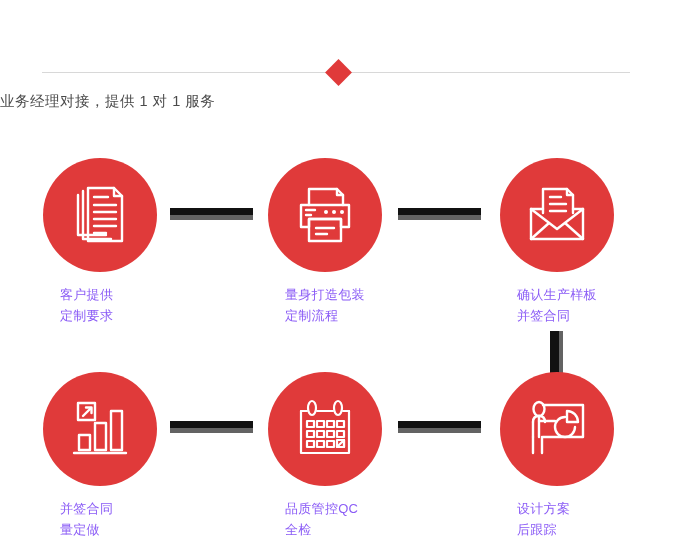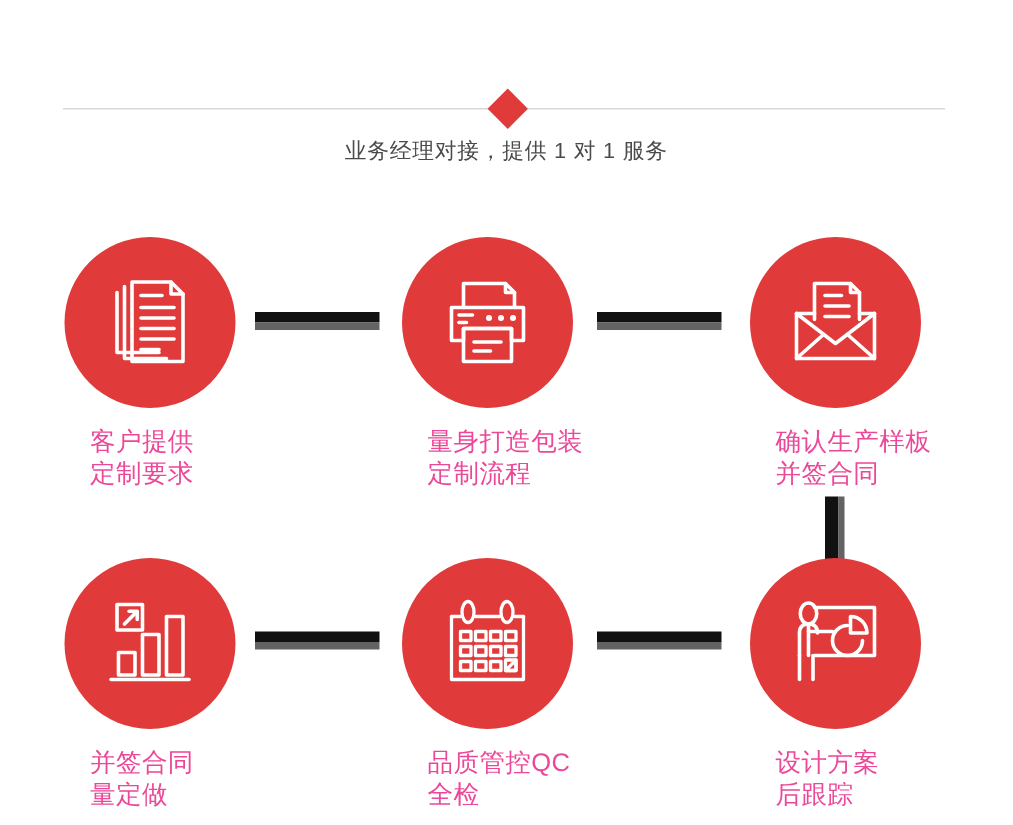--- a/index.html
+++ b/index.html
@@ -57,21 +57,20 @@
     width: 19px;
     height: 19px;
     background: #e03a3a;
     transform: rotate(45deg);
   }
   .subtitle {
     position: absolute;
     left: 0;
     top: 90px;
     width: 675px;
-    text-align: center;
     font-size: 14.5px;
     color: #4a4a4a;
     letter-spacing: 0.5px;
     line-height: 22px;
   }
 
   
   .steps {
     position: absolute;
     left: 0;
@@ -96,22 +95,22 @@
     justify-content: center;
   }
   .step-circle svg {
     display: block;
   }
   .step-label {
     position: absolute;
     left: 17px;
     top: 126px;
     width: 150px;
-    font-size: 17px;
-    color: #ec4899;
+    font-size: 13px;
+    color: #8b5cf6;
     line-height: 21px;
     letter-spacing: 0.3px;
     white-space: pre-line;
   }
 
   
   .step.r1 { top: 158px; }
   .step.r2 { top: 372px; }
   .step.c1 { left: 43px; }
   .step.c2 { left: 268px; }

